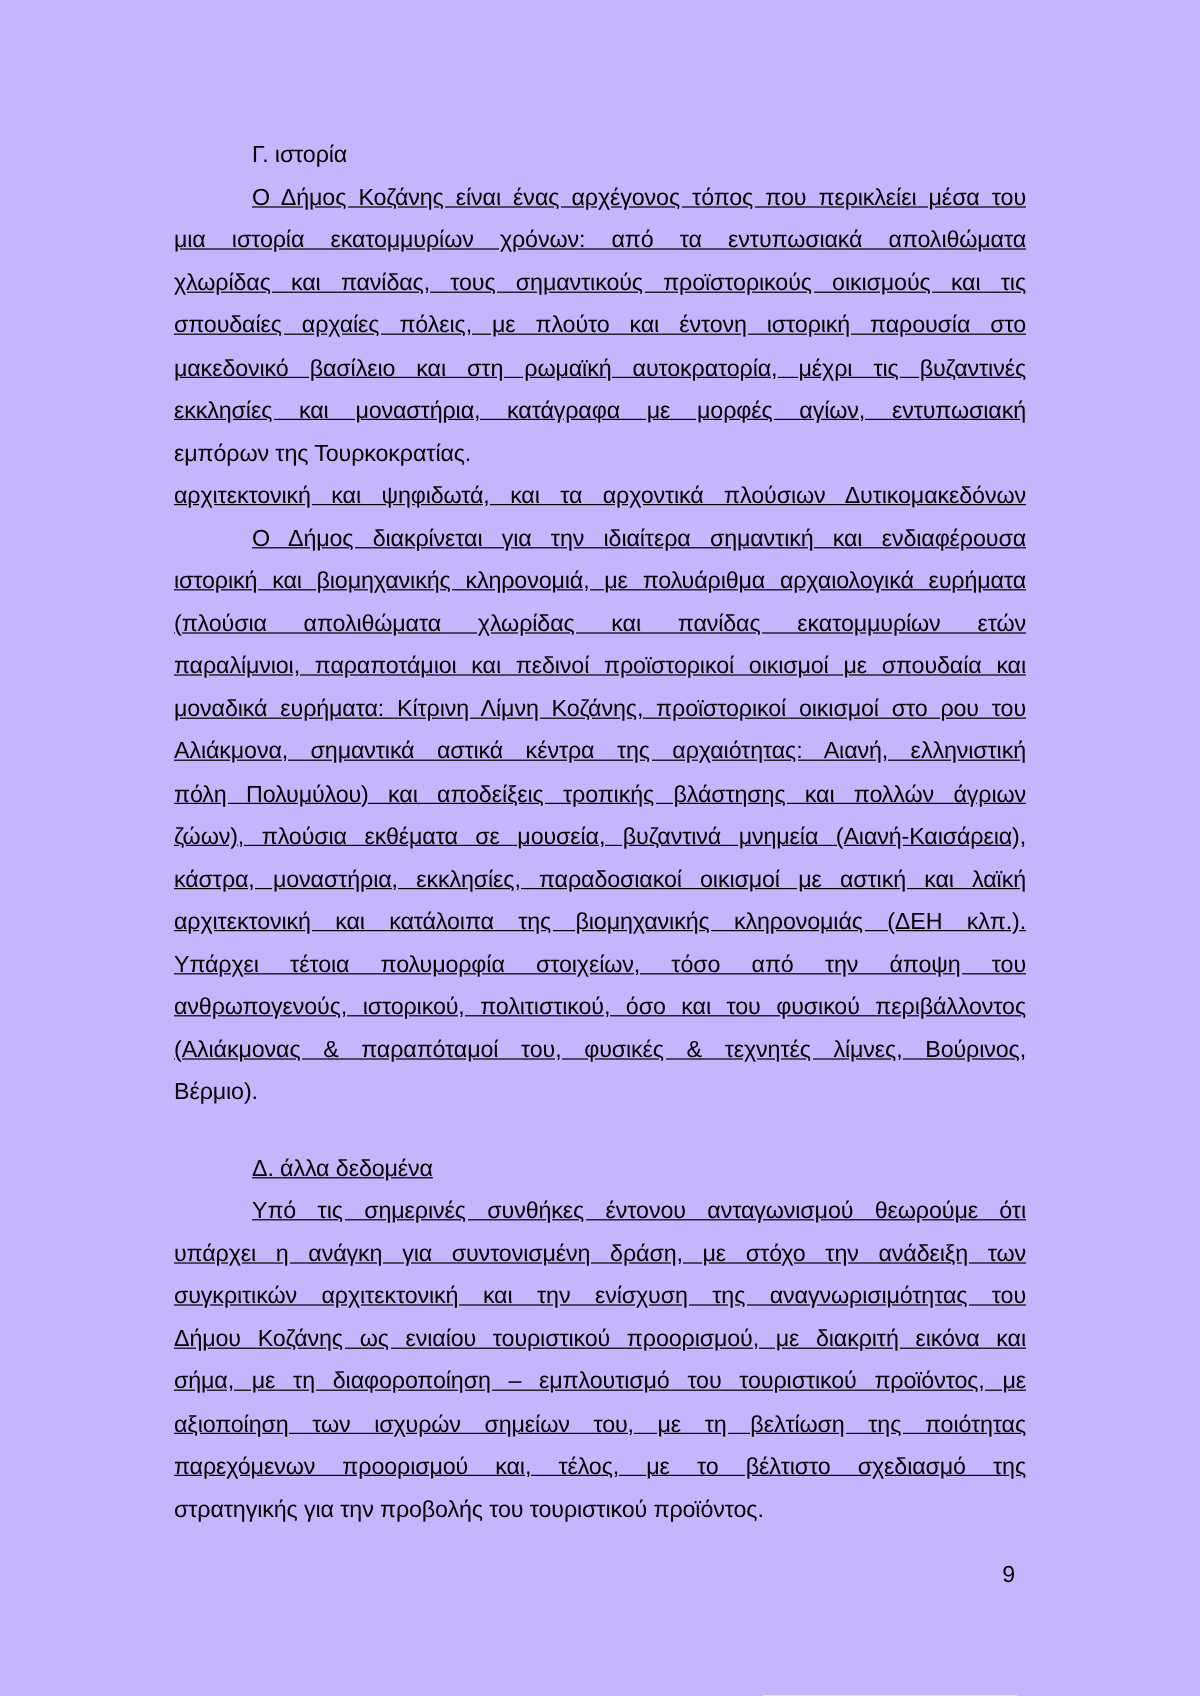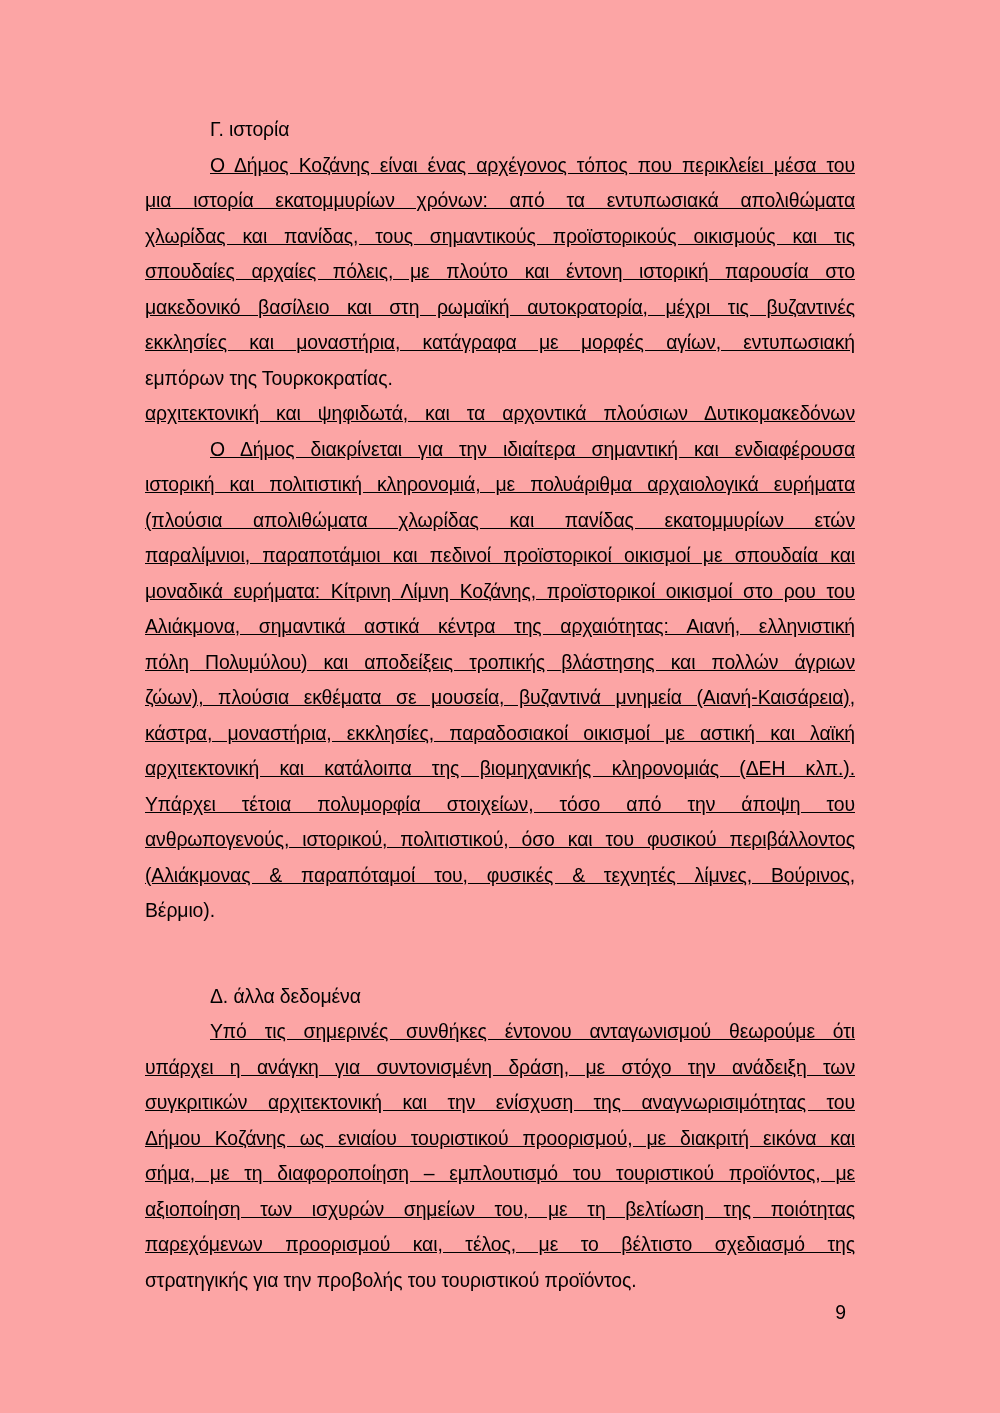--- a/index.html
+++ b/index.html
@@ -4,36 +4,36 @@
 <style>
   html, body {
     margin: 0;
     padding: 0;
     background: #ffffff;
   }
   .page {
     position: relative;
     width: 1000px;
     height: 1413px;
-    background: #fca5a5;
+    background: #c4b5fd;
     font-family: "Liberation Sans", sans-serif;
     color: #000000;
     overflow: hidden;
   }
   .content {
     position: absolute;
     left: 145px;
     top: 112px;
     width: 710px;
     font-size: 19.4px;
     line-height: 35.5px;
     letter-spacing: -0.1px;
   }
   .section { margin: 0; }
-  .section.space-before { margin-top: 50px; }
+  .section.space-before { margin-top: 28px; text-decoration: underline; }
   .line { text-align: left; }
   .line.just {
     text-align: justify;
     text-align-last: justify;
     text-decoration: underline;
   }
   .line.indent { padding-left: 65px; }
   .page-number {
     position: absolute;
     top: 1299px;
@@ -57,21 +57,21 @@
         <div class="line just">μια ιστορία εκατομμυρίων χρόνων: από τα εντυπωσιακά απολιθώματα</div>
         <div class="line just">χλωρίδας και πανίδας, τους σημαντικούς προϊστορικούς οικισμούς και τις</div>
         <div class="line just">σπουδαίες αρχαίες πόλεις, με πλούτο και έντονη ιστορική παρουσία στο</div>
         <div class="line just">μακεδονικό βασίλειο και στη ρωμαϊκή αυτοκρατορία, μέχρι τις βυζαντινές</div>
         <div class="line just">εκκλησίες και μοναστήρια, κατάγραφα με μορφές αγίων, εντυπωσιακή</div>
         <div class="line">εμπόρων της Τουρκοκρατίας.</div>
         <div class="line just">αρχιτεκτονική και ψηφιδωτά, και τα αρχοντικά πλούσιων Δυτικομακεδόνων</div>
       </div>
       <div class="section">
         <div class="line indent just">Ο Δήμος διακρίνεται για την ιδιαίτερα σημαντική και ενδιαφέρουσα</div>
-        <div class="line just">ιστορική και πολιτιστική κληρονομιά, με πολυάριθμα αρχαιολογικά ευρήματα</div>
+        <div class="line just">ιστορική και βιομηχανικής κληρονομιά, με πολυάριθμα αρχαιολογικά ευρήματα</div>
         <div class="line just">(πλούσια απολιθώματα χλωρίδας και πανίδας εκατομμυρίων ετών</div>
         <div class="line just">παραλίμνιοι, παραποτάμιοι και πεδινοί προϊστορικοί οικισμοί με σπουδαία και</div>
         <div class="line just">μοναδικά ευρήματα: Κίτρινη Λίμνη Κοζάνης, προϊστορικοί οικισμοί στο ρου του</div>
         <div class="line just">Αλιάκμονα, σημαντικά αστικά κέντρα της αρχαιότητας: Αιανή, ελληνιστική</div>
         <div class="line just">πόλη Πολυμύλου) και αποδείξεις τροπικής βλάστησης και πολλών άγριων</div>
         <div class="line just">ζώων), πλούσια εκθέματα σε μουσεία, βυζαντινά μνημεία (Αιανή-Καισάρεια),</div>
         <div class="line just">κάστρα, μοναστήρια, εκκλησίες, παραδοσιακοί οικισμοί με αστική και λαϊκή</div>
         <div class="line just">αρχιτεκτονική και κατάλοιπα της βιομηχανικής κληρονομιάς (ΔΕΗ κλπ.).</div>
         <div class="line just">Υπάρχει τέτοια πολυμορφία στοιχείων, τόσο από την άποψη του</div>
         <div class="line just">ανθρωπογενούς, ιστορικού, πολιτιστικού, όσο και του φυσικού περιβάλλοντος</div>

